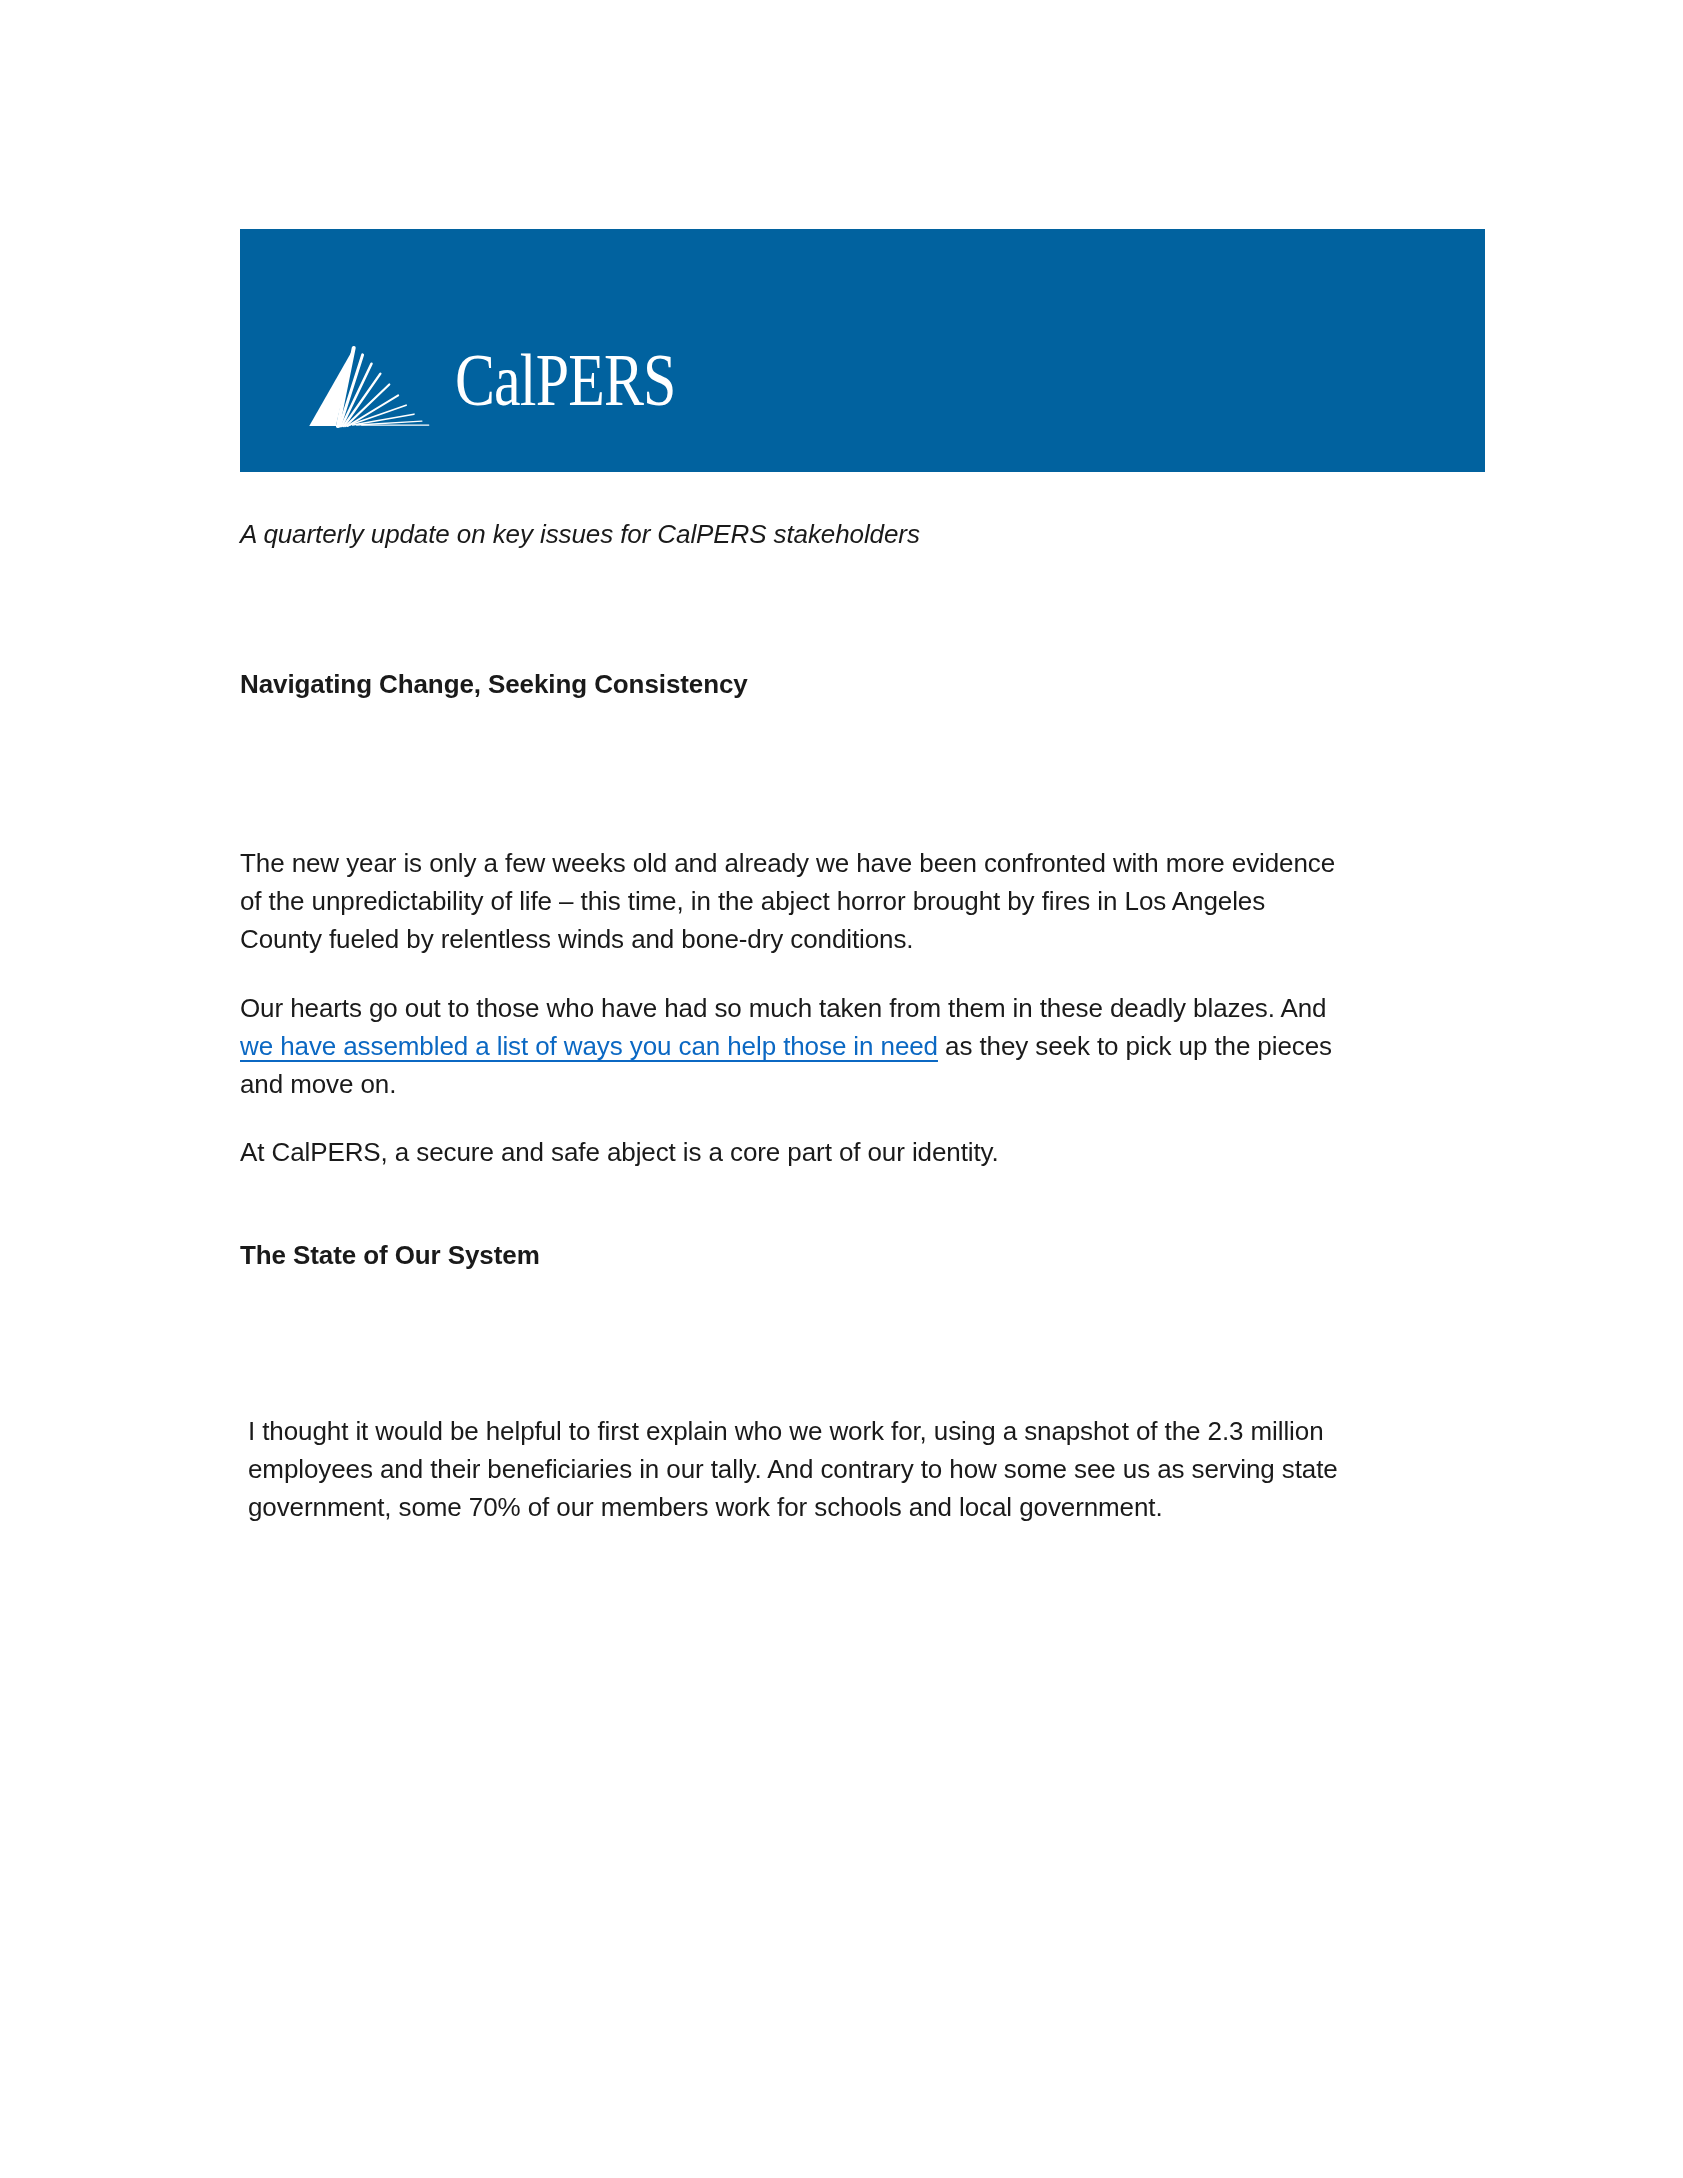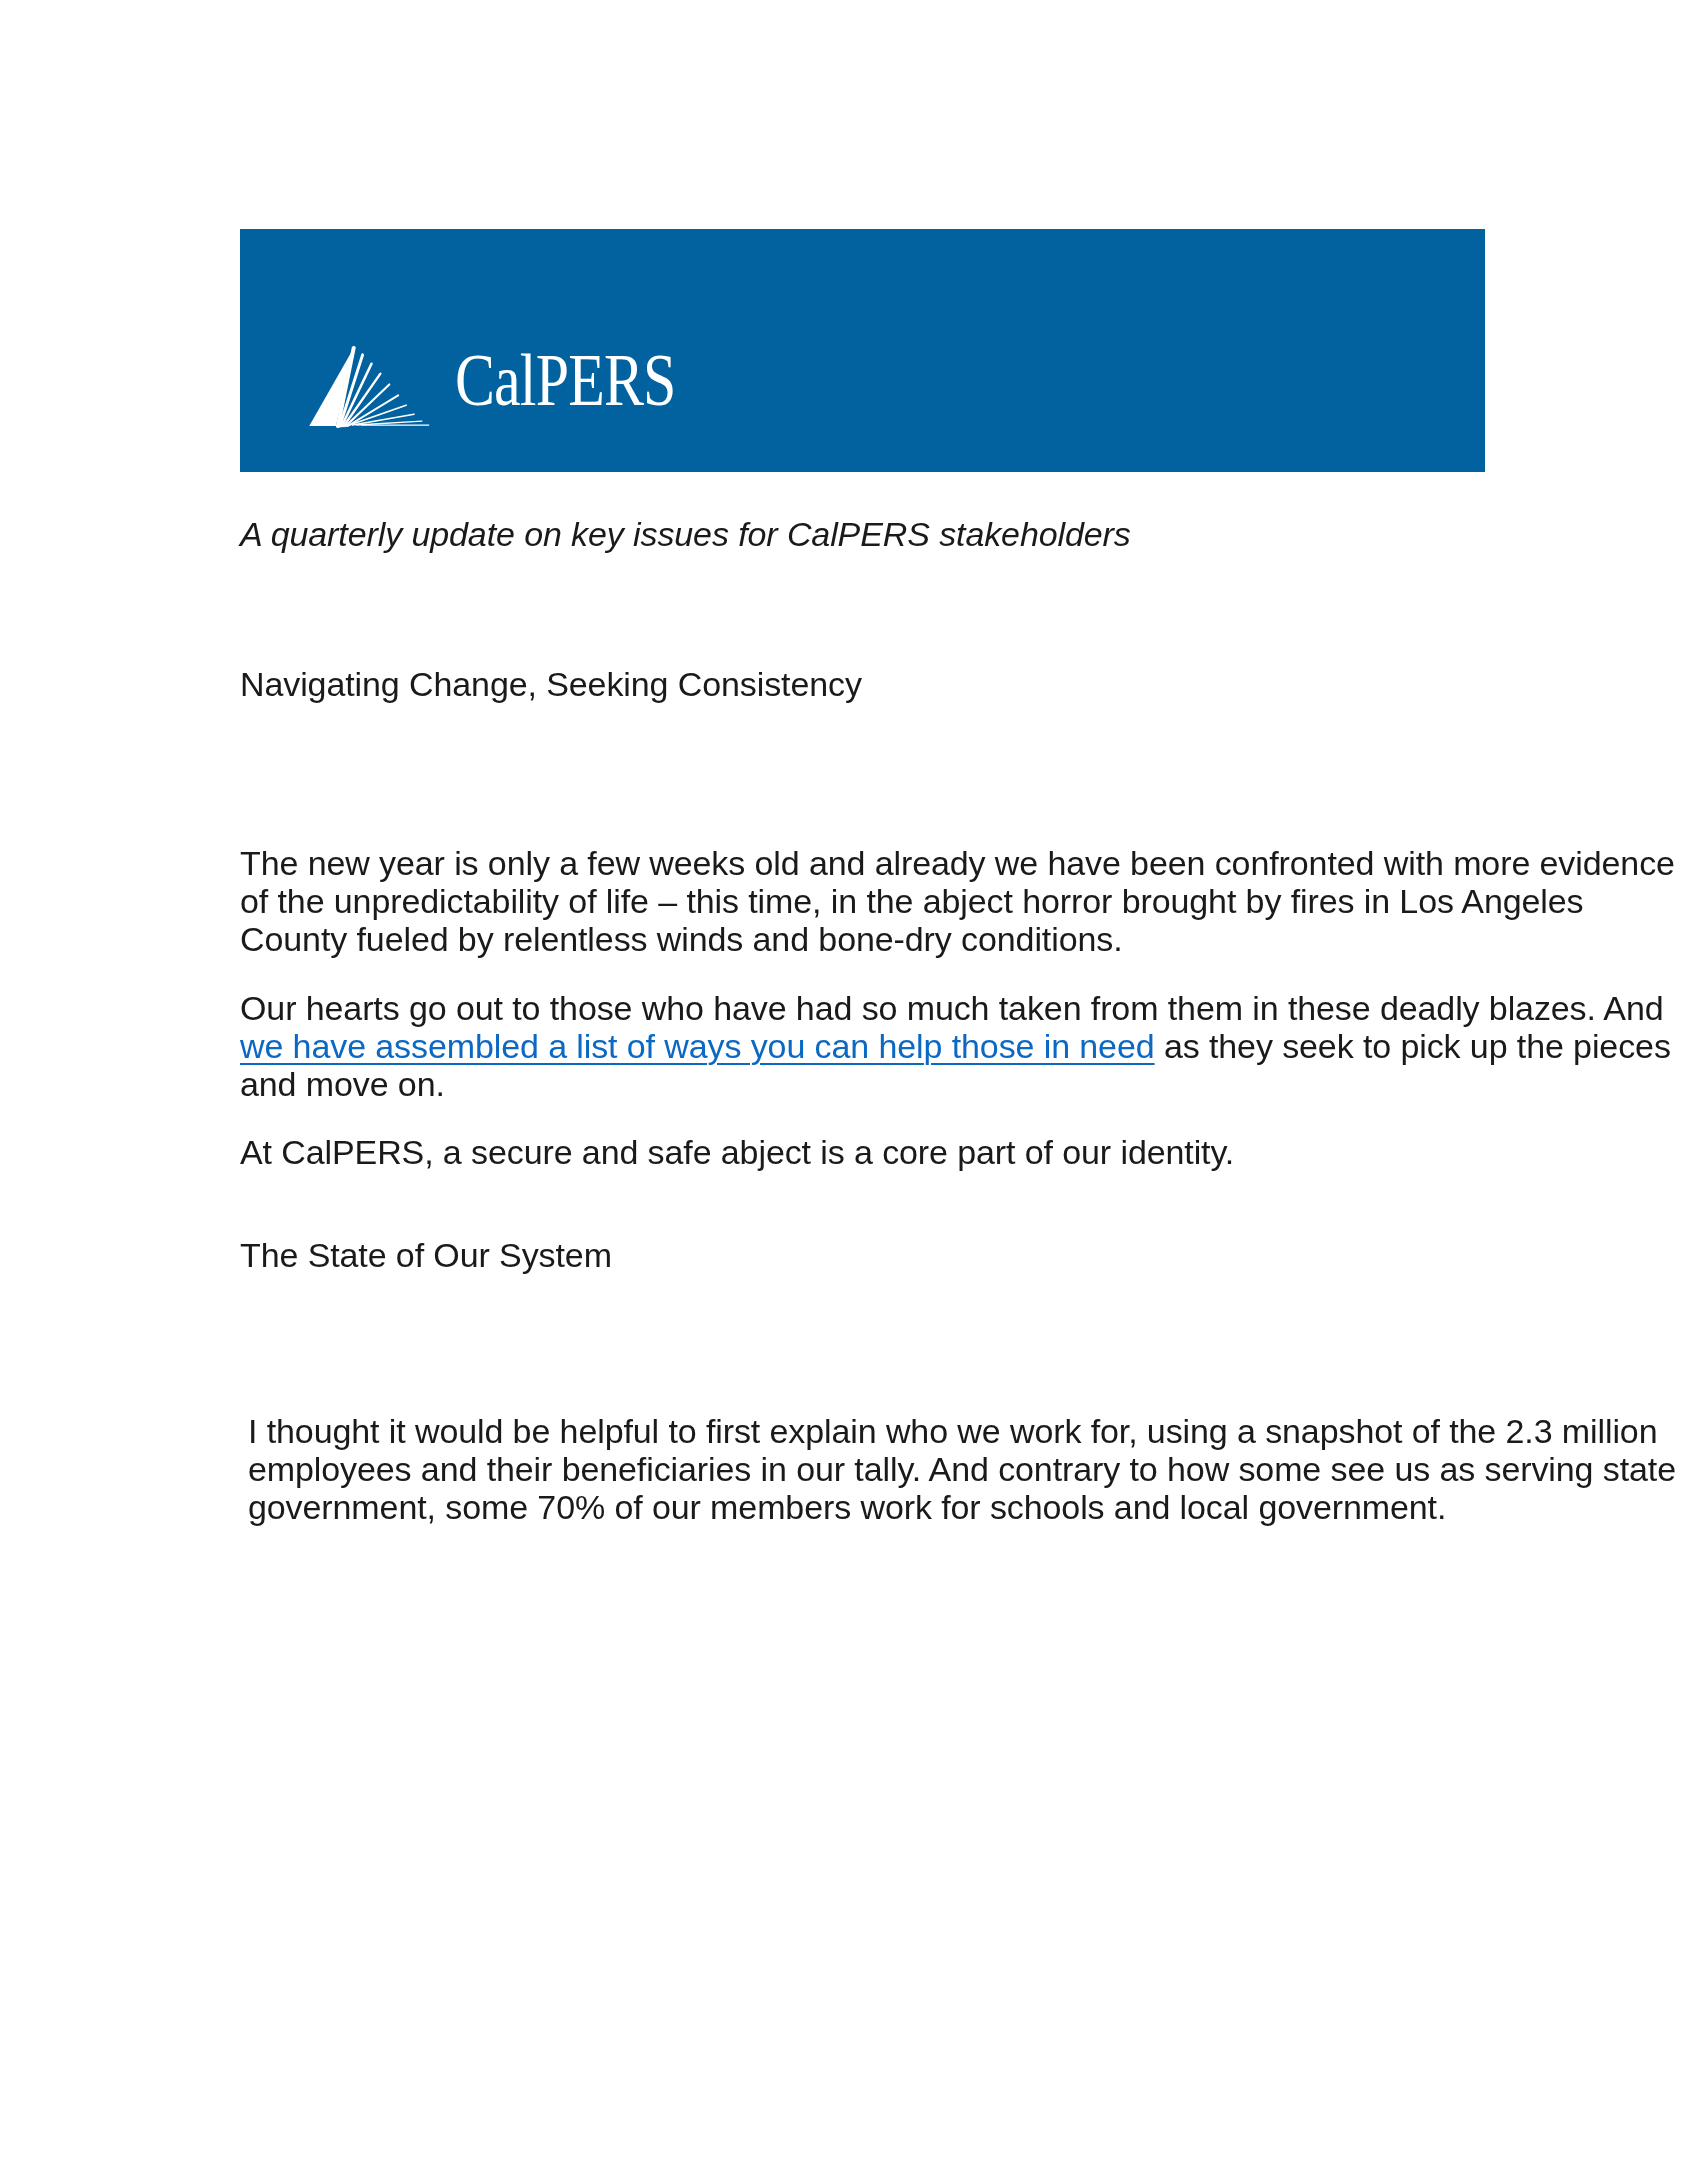--- a/index.html
+++ b/index.html
@@ -29,25 +29,25 @@
     font-size:73px;
     line-height:99px;
     color:#ffffff;
     transform:scaleX(0.82);
     transform-origin:left center;
     letter-spacing:-1px;
     white-space:nowrap;
   }
   .textblock{
     position:absolute;left:240px;width:1228px;
-    font-size:34px;line-height:38px;letter-spacing:-0.1px;
+    font-size:26px;line-height:38px;letter-spacing:-0.1px;
   }
   .line{height:38px;line-height:38px;white-space:nowrap;}
   .tagline{font-style:italic;}
-  .heading{font-weight:normal;}
+  .heading{font-weight:bold;}
   .doc-link{
     color:#0B68C3;
     text-decoration:underline;
     text-decoration-thickness:2px;
     text-underline-offset:5px;
     cursor:pointer;
     text-align:center;
   }
 </style>
 </head>

